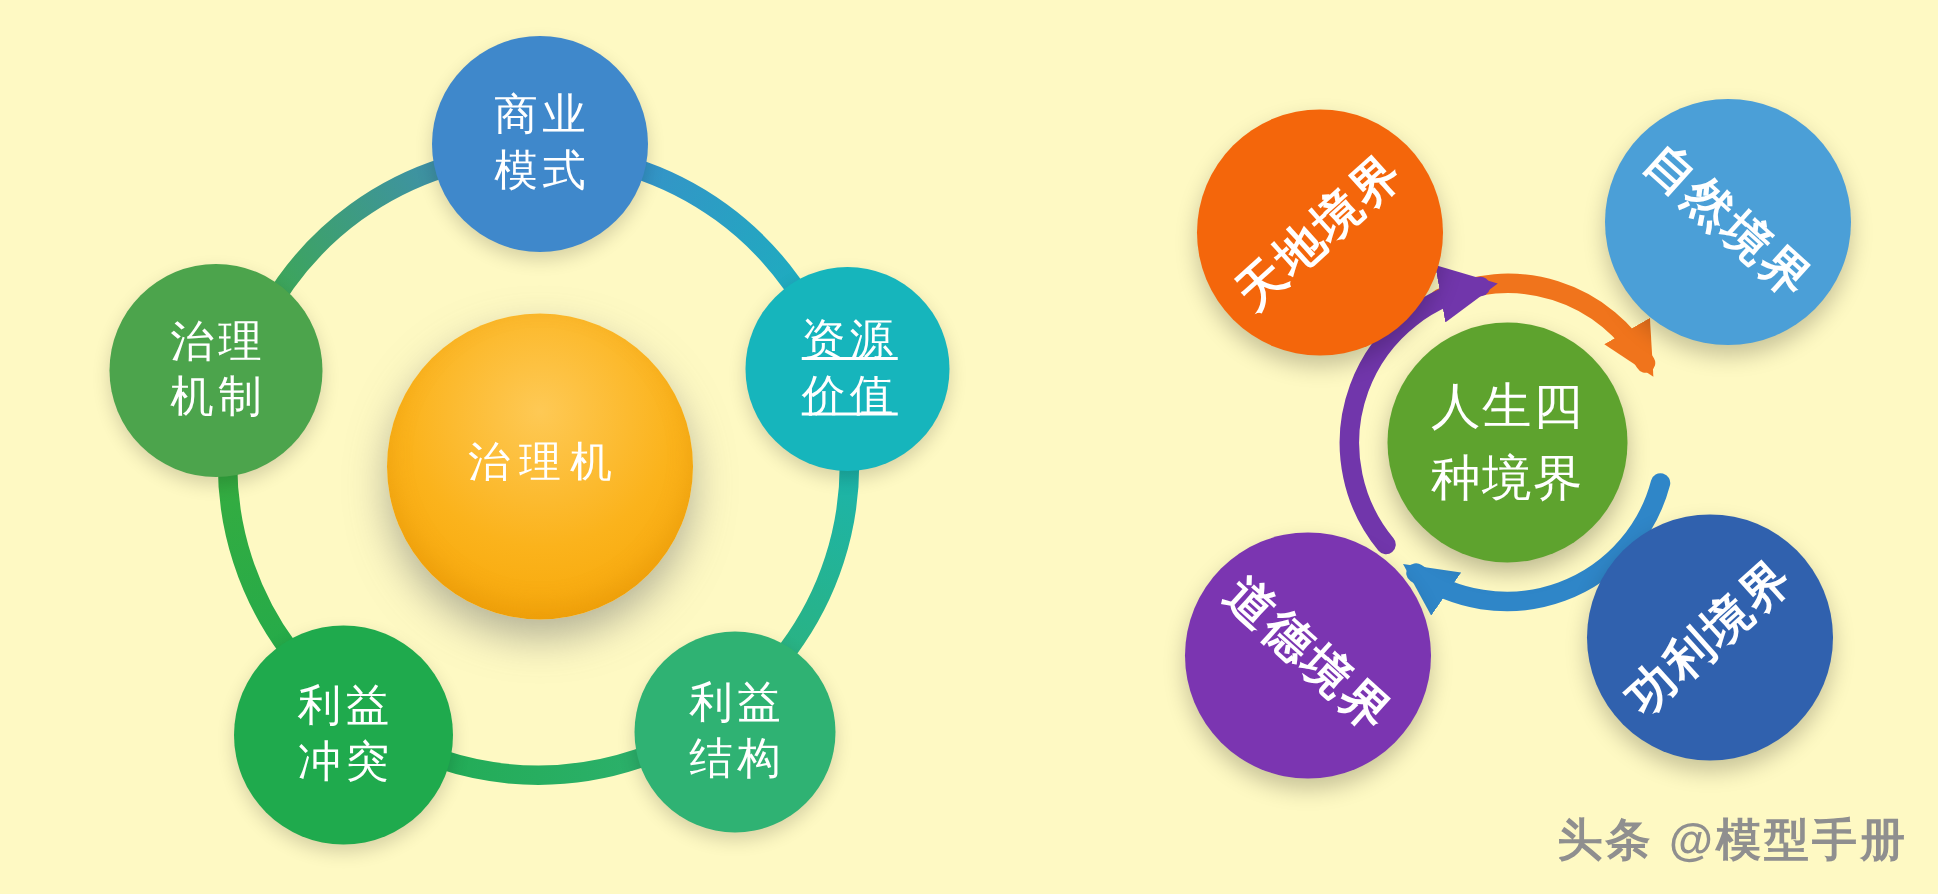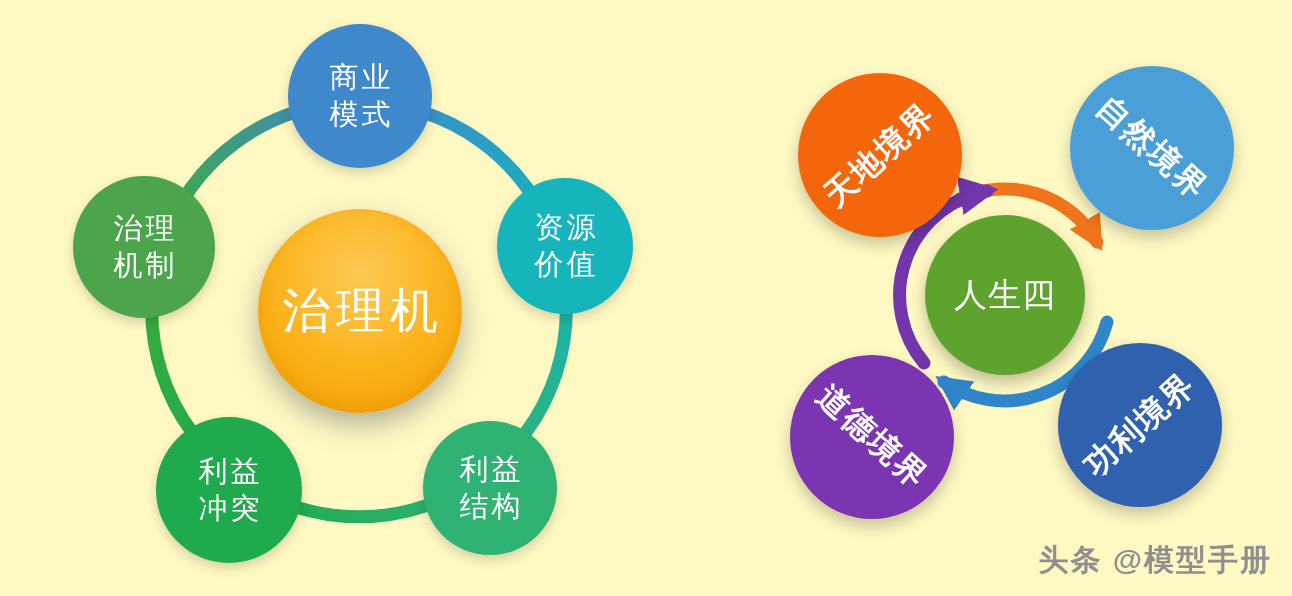--- a/index.html
+++ b/index.html
@@ -10,21 +10,21 @@
 
   .circle { position:absolute; border-radius:50%; display:flex; flex-direction:column;
             align-items:center; justify-content:center; color:#fff; text-align:center; }
 
   
   .l-node { font-family:"Liberation Serif","DejaVu Serif",serif; font-size:29px; line-height:1.28;
             letter-spacing:3px; box-shadow:0 5px 12px rgba(0,0,0,.16); }
   .l-node .ln { text-indent:3px; }
   .center-orange { background:radial-gradient(circle at 50% 32%, #fec955 0%, #fbb31c 52%, #f5a201 100%);
             box-shadow:0 12px 26px rgba(110,110,110,.5), inset 0 -8px 16px rgba(205,125,0,.25);
-            font-family:Liberation Sans, sans-serif; font-size:48px; line-height:1.52;
+            font-family:Liberation Mono, monospace; font-size:28px; line-height:1.52;
             letter-spacing:6px; }
   .center-orange .cl { text-indent:6px; }
 
   
   .r-node { box-shadow:0 7px 15px rgba(0,0,0,.22); font-weight:bold; font-size:32px; }
   .r-node .rl { letter-spacing:2px; white-space:nowrap; }
   .rot-cw  { transform:rotate(42deg); }
   .rot-ccw { transform:rotate(-42deg); }
   .r-center { box-shadow:0 7px 15px rgba(0,0,0,.25); font-weight:normal; font-size:33px; line-height:1.45;
               letter-spacing:1px;align-items:center; }
@@ -85,21 +85,21 @@
     </g>
   </svg>
 
   <div>
 
     <div class="circle l-node" style="left: 288px; top: 24px; width: 144px; height: 144px; background-color: rgb(63, 136, 203);">
       <span class="ln">商业</span>
       <span class="ln">模式</span>
     </div>
 
-    <div class="circle l-node" style="left: 497px; top: 178px; width: 136px; height: 136px; background-color: rgb(22, 181, 188);">
+    <div class="circle l-node" style="left: 497px; top: 178px; width: 136px; height: 136px; background-color: rgb(22, 181, 188); text-decoration: underline;">
       <span class="ln">资源</span>
       <span class="ln">价值</span>
     </div>
 
     <div class="circle l-node" style="left: 423px; top: 421px; width: 134px; height: 134px; background-color: rgb(47, 178, 115);">
       <span class="ln">利益</span>
       <span class="ln">结构</span>
     </div>
 
     <div class="circle l-node" style="left: 156px; top: 417px; width: 146px; height: 146px; background-color: rgb(31, 170, 77);">
@@ -130,18 +130,19 @@
     <div class="circle r-node" style="left: 1058px; top: 343px; width: 164px; height: 164px; background-color: rgb(48, 97, 174);">
       <span class="rl rot-ccw">功利境界</span>
     </div>
 
     <div class="circle r-node" style="left: 790px; top: 355px; width: 164px; height: 164px; background-color: rgb(123, 53, 177);">
       <span class="rl rot-cw">道德境界</span>
     </div>
 
     <div class="circle r-center" style="left: 925px; top: 215px; width: 160px; height: 160px; background-color: rgb(94, 163, 46);">
       <span>人生四</span>
+      <span>种境界</span>
     </div>
   </div>
 
   <div class="watermark" style="color: rgb(143, 143, 143);">头条 @模型手册</div>
 
 </div>
 
 </body></html>

